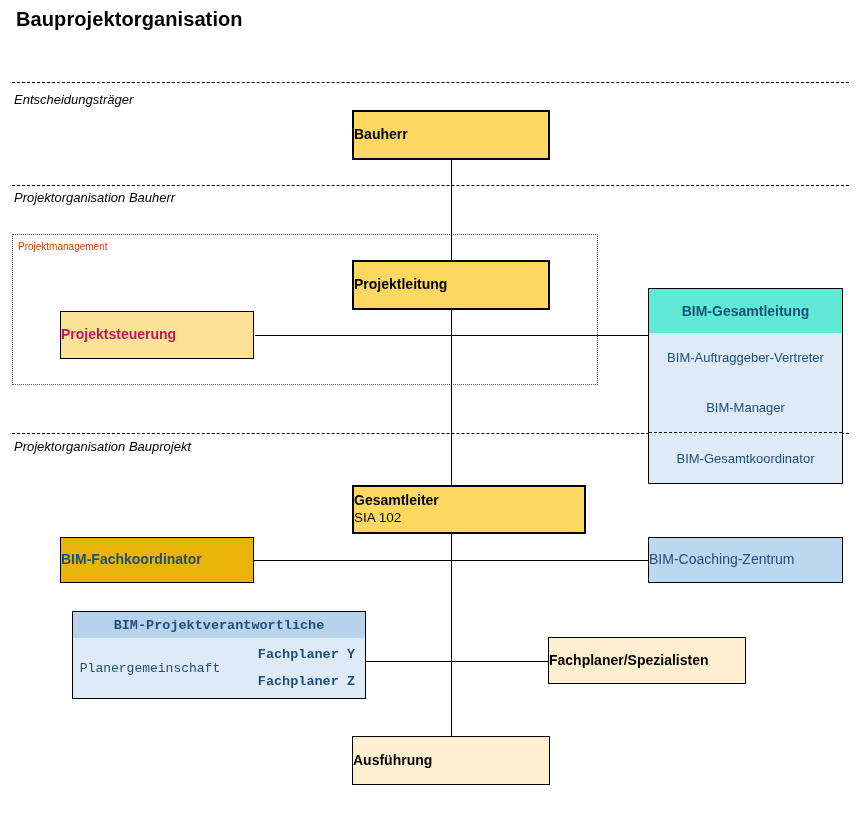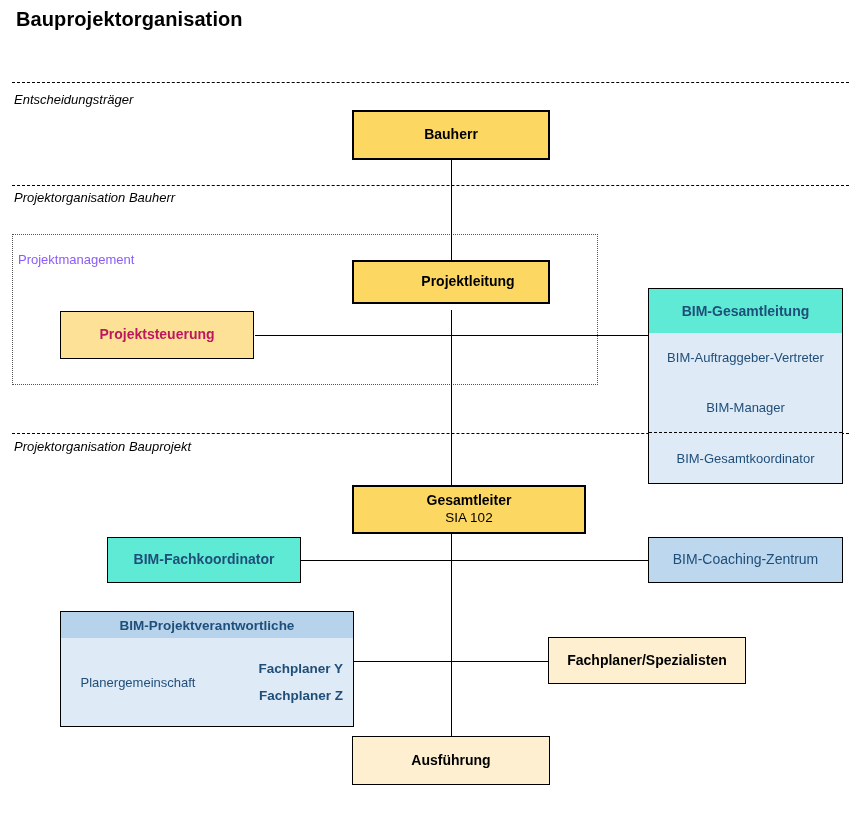--- a/index.html
+++ b/index.html
@@ -48,45 +48,44 @@
   }
 
   
   .group-frame {
     position: absolute;
     border: 1px dotted #555;
     box-sizing: border-box;
   }
   .group-label {
     position: absolute;
-    font-size: 13px;
-    color: #8b5cf6;
+    font-size: 10px;
+    color: #c2410c;
     white-space: nowrap;
-    margin-top: 11px;
   }
 
   
   .line-v {
     position: absolute;
     width: 0;
     border-left: 1.4px solid #000;
   }
   .line-h {
     position: absolute;
     height: 0;
     border-top: 1.4px solid #000;
   }
 
   
   .box {
     position: absolute;
     box-sizing: border-box;
     display: flex;
     flex-direction: column;
-    align-items: center;
+    align-items: flex-start;
     justify-content: center;
     text-align: center;
     border: 1px solid #000;
     font-size: 14px;
   }
   .box .label-main {
     font-weight: bold;
     line-height: 1.25;
   }
   .box .label-sub {
@@ -104,24 +103,23 @@
     background: #FCE196;
     border: 1.5px solid #000;
     color: #be185d;
   }
   .box.cream {
     background: #FDEFCF;
     border: 1.5px solid #000;
     color: #000;
   }
   .box.blue-mid {
-    background: #5eead4;
-    border: 1.5px solid #000;
-    color: #1F4E79;
-    margin-left: 47px;
+    background: #eab308;
+    border: 1.5px solid #000;
+    color: #1F4E79;
   }
   .box.blue-mid .label-main { color: #1F4E79; }
   .box.blue-light {
     background: #BDD7EE;
     border: 1.5px solid #000;
     color: #1F4E79;
   }
   .box.blue-light .label-main {
     font-weight: normal;
     color: #1F4E79;
@@ -232,21 +230,21 @@
   <div class="line-h" style="left:255px; top:335px; width:394px;"></div>
 
   <div class="line-h" style="left:254px; top:560px; width:395px;"></div>
 
   <div class="line-h" style="left:354px; top:661px; width:194px;"></div>
 
   <div class="box yellow-strong" style="left:352px; top:110px; width:198px; height:50px;">
     <span class="label-main">Bauherr</span>
   </div>
 
-  <div class="box yellow-strong" style="left:352px; top:260px; width:198px; height:44px;padding-left:34px;">
+  <div class="box yellow-strong" style="left:352px; top:260px; width:198px; height:50px;">
     <span class="label-main">Projektleitung</span>
   </div>
 
   <div class="box yellow-soft" style="left:60px; top:311px; width:194px; height:48px;">
     <span class="label-main">Projektsteuerung</span>
   </div>
 
   <div class="box yellow-strong" style="left:352px; top:485px; width:234px; height:49px;">
     <span class="label-main">Gesamtleiter</span>
     <span class="label-sub">SIA 102</span>
@@ -268,21 +266,21 @@
     <span class="label-main">Ausführung</span>
   </div>
 
   <div class="panel" style="left:648px; top:288px; width:195px; height:196px;">
     <div class="panel-head">BIM-Gesamtleitung</div>
     <div class="panel-row">BIM-Auftraggeber-Vertreter</div>
     <div class="panel-row">BIM-Manager</div>
     <div class="panel-row sep-top">BIM-Gesamtkoordinator</div>
   </div>
 
-  <div class="planer" style="left:60px; top:611px; width:294px; height:116px;">
+  <div class="planer" style="left:72px; top:611px; width:294px; height:88px;font-family:Liberation Mono, monospace;">
     <div class="planer-head">BIM-Projektverantwortliche</div>
     <div class="planer-body">
       <div class="planer-left">Planergemeinschaft</div>
       <div class="planer-right">
         <div>Fachplaner Y</div>
         <div>Fachplaner Z</div>
       </div>
     </div>
   </div>
 

